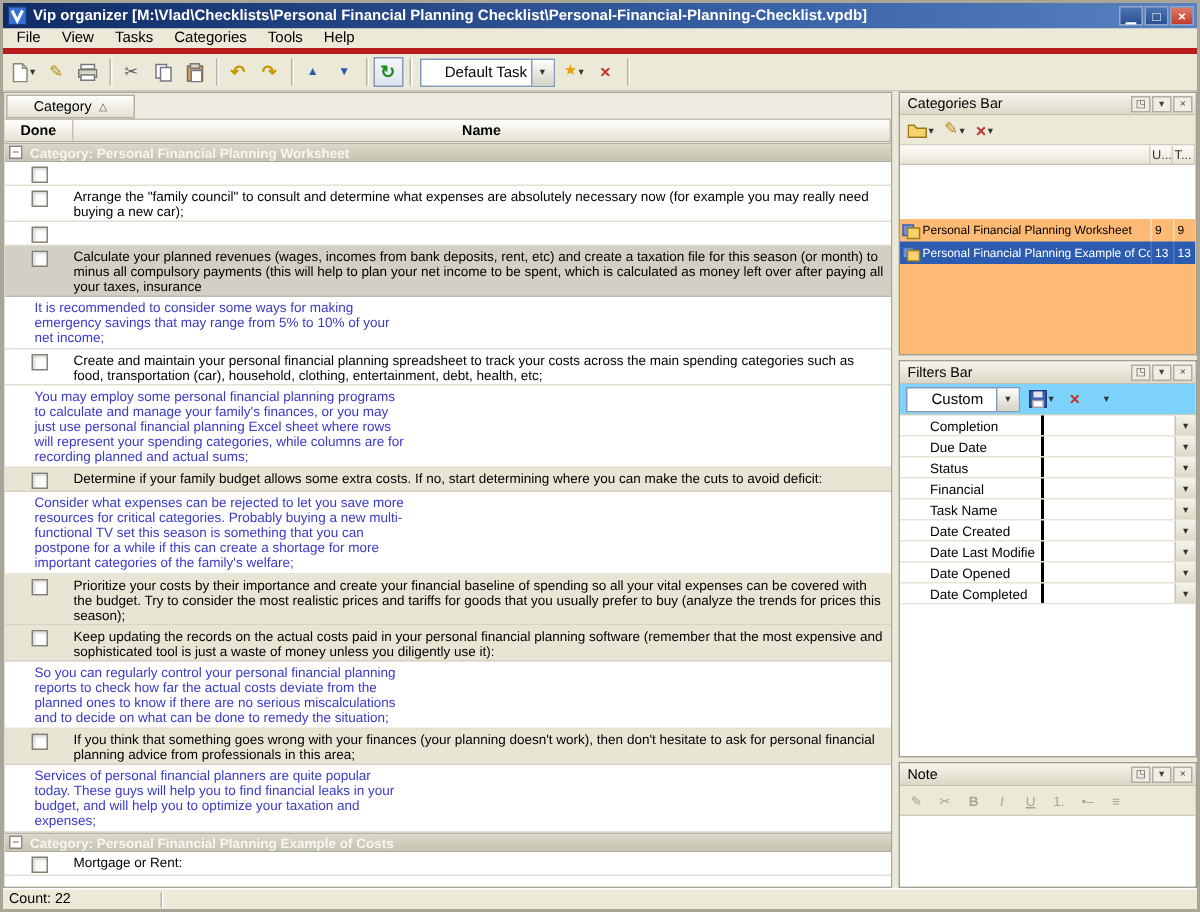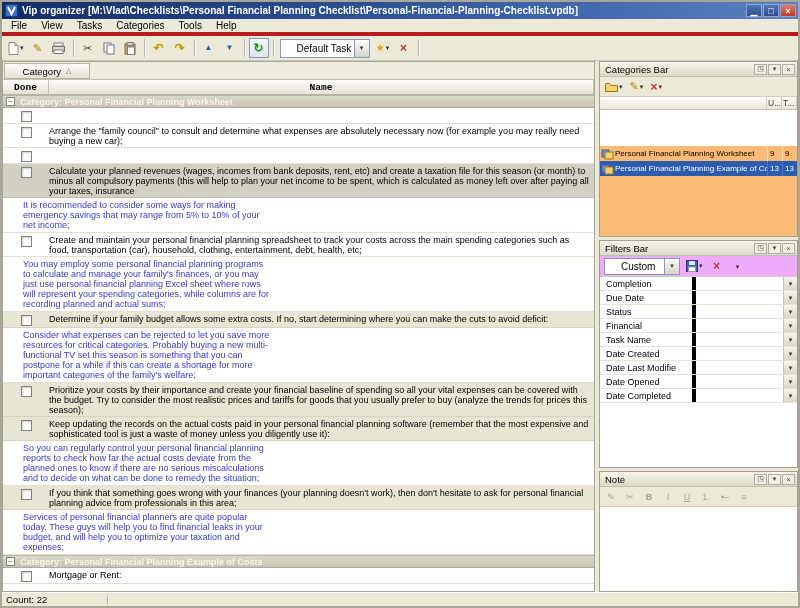--- a/index.html
+++ b/index.html
@@ -28,63 +28,63 @@
   .combo{height:19px;background:#fff;border:1px solid #7f9db9;display:flex;align-items:center;font-size:10px;padding-left:16px;width:90px;margin:0 2px;}
   .combo .arrowbox{margin-left:auto;width:15px;height:100%;background:linear-gradient(#fdfdfb,#d6d3c6);border-left:1px solid #7f9db9;display:flex;align-items:center;justify-content:center;font-size:7px;color:#333;}
 
   
   .content{flex:1;display:flex;min-height:0;}
   .main{width:593px;display:flex;flex-direction:column;background:#fff;border:1px solid #a9a697;overflow:hidden;flex-shrink:0;}
   .groupband{height:18px;background:#eeebe0;border-bottom:1px solid #c4c1b2;display:flex;align-items:flex-start;padding:1px 0 0 1px;flex-shrink:0;}
   .groupbtn{width:86px;height:16px;background:linear-gradient(#fefdfb,#e4e1d2);border:1px solid #b5b2a2;display:flex;align-items:center;justify-content:center;gap:5px;font-size:9.5px;}
   .sortarrow{font-size:7px;color:#555;}
   .colheads{height:15px;display:flex;border-bottom:1px solid #b5b2a2;background:linear-gradient(#fefdfb,#e6e3d4);flex-shrink:0;}
-  .ch{display:flex;align-items:center;justify-content:center;font-size:9.5px;font-weight:bold;border-right:1px solid #c6c3b4;font-family:Liberation Mono, monospace;}
+  .ch{display:flex;align-items:center;justify-content:center;font-size:9.5px;font-weight:bold;border-right:1px solid #c6c3b4;}
   .ch.done{width:46px;}
   .ch.name{flex:1;}
   .rows{flex:1;overflow:hidden;background:#fff;}
   .row{display:flex;border-bottom:1px solid #e3e0d3;font-size:9px;line-height:10px;}
   .row.cat{background:linear-gradient(#dcd9ca,#c6c3b2);border-top:1px solid #b9b6a7;border-bottom:1px solid #aeab9c;color:#f8f7ef;font-weight:bold;height:13px;align-items:center;}
   .collapse{width:9px;height:9px;border:1px solid #89877a;background:#fff;color:#555;font-size:8px;line-height:7px;text-align:center;margin:0 5px 0 3px;font-weight:normal;flex-shrink:0;}
   .row.task{padding:1.5px 4px 1.5px 0;}
   .cbcell{width:46px;display:flex;justify-content:center;align-items:flex-start;padding-top:1px;flex-shrink:0;}
   .checkbox{width:11px;height:11px;border:1px solid #848276;background:#fdfdfd;box-shadow:inset 1px 1px 2px rgba(0,0,0,.18);}
   .tasktext{flex:1;}
   .row.task.bg-tan{background:#e8e5d4;border-bottom-color:#d7d4c3;}
   .row.task.bg-gray{background:#d2cfc4;border-bottom-color:#bdbaae;}
   .row.note{padding:2px 4px 2px 20px;}
   .notetext{max-width:250px;color:#3a3ac8;}
 
   .splitter{width:4px;background:#ece9d8;flex-shrink:0;}
   .side{flex:1;display:flex;flex-direction:column;min-width:0;}
   .panel{border:1px solid #a29f90;background:#fff;display:flex;flex-direction:column;overflow:hidden;}
   .panel.cats{height:176px;margin-bottom:3px;flex-shrink:0;}
-  .panel.filters{height:228px;margin-bottom:3px;flex-shrink:0;}
+  .panel.filters{height:265px;margin-bottom:3px;flex-shrink:0;}
   .panel.note{flex:1;}
   .phead{height:15px;background:linear-gradient(#f6f4eb,#ddd9c8);border-bottom:1px solid #c2bfb0;display:flex;align-items:center;padding:0 2px 0 5px;font-size:9.5px;flex-shrink:0;}
   .pbtns{margin-left:auto;display:flex;gap:1px;}
   .pb{width:13px;height:11px;border:1px solid #b1ae9f;background:#f0eee4;display:flex;align-items:center;justify-content:center;font-size:7px;color:#444;}
   .ptoolbar{height:20px;background:#ece9d8;border-bottom:1px solid #d0cdbd;display:flex;align-items:center;padding-left:2px;gap:1px;flex-shrink:0;}
   .ptoolbar .tbtn{min-width:18px;height:17px;}
   .clh{height:13px;display:flex;background:linear-gradient(#fdfcf9,#e8e5d6);border-bottom:1px solid #c6c3b4;font-size:8.5px;color:#333;flex-shrink:0;}
   .clh .cn{flex:1;border-right:1px solid #d0cdbd;}
   .clh .cu,.clh .ct{width:15px;border-right:1px solid #d0cdbd;display:flex;align-items:center;padding-left:1px;overflow:hidden;white-space:nowrap;}
   .catlist{flex:1;background:#fdba74;overflow:hidden;margin-top:36px;}
   .citem{height:15px;display:flex;align-items:center;font-size:8px;}
   .citem .cicon{width:15px;display:flex;justify-content:center;flex-shrink:0;}
   .citem .cname{flex:1;white-space:nowrap;overflow:hidden;}
   .citem .cnum{width:15px;align-self:stretch;display:flex;align-items:center;padding-left:2px;border-left:1px solid #e6e3d6;flex-shrink:0;}
   .citem.sel{background:#2c5cb0;color:#fff;}
   .citem.sel .cnum{border-left-color:#4a77c4;}
 
-  .ftoolbar{height:21px;background:#f0abfc;border-bottom:1px solid #d0cdbd;display:flex;align-items:center;padding:0 2px;gap:1px;flex-shrink:0;}
+  .ftoolbar{height:21px;background:#7dd3fc;border-bottom:1px solid #d0cdbd;display:flex;align-items:center;padding:0 2px;gap:1px;flex-shrink:0;}
   .fcombo{width:76px;height:17px;}
   .frows{background:#fff;}
   .frow{height:14px;display:flex;align-items:center;border-bottom:1px solid #e6e3d6;font-size:9px;}
-  .flabel{width:96px;padding-left:6px;border-right:4px solid #000000;align-self:stretch;display:flex;align-items:center;}
+  .flabel{width:96px;padding-left:20px;border-right:2px solid #000000;align-self:stretch;display:flex;align-items:center;}
   .fval{flex:1;align-self:stretch;}
   .farrow{width:14px;align-self:stretch;background:linear-gradient(#f5f3ea,#ddd9c8);border-left:1px solid #c6c3b4;display:flex;align-items:center;justify-content:center;font-size:7px;color:#333;}
   .fempty{flex:1;background:#fff;}
 
   .graytb .tbtn{color:#a8a599;font-size:9px;}
   .ncontent{flex:1;background:#fff;}
 
   .statusbar{height:14px;background:#ece9d8;border-top:1px solid #fff;display:flex;align-items:center;font-size:9.5px;padding-left:4px;flex-shrink:0;}
   .ssep{width:1px;height:10px;background:#b9b6a7;box-shadow:1px 0 0 #fff;margin-left:60px;}
 </style>

